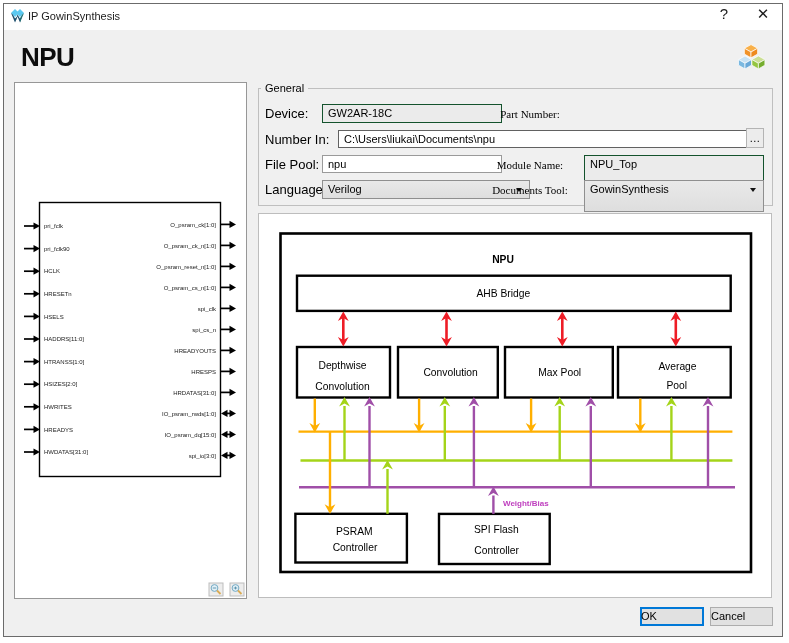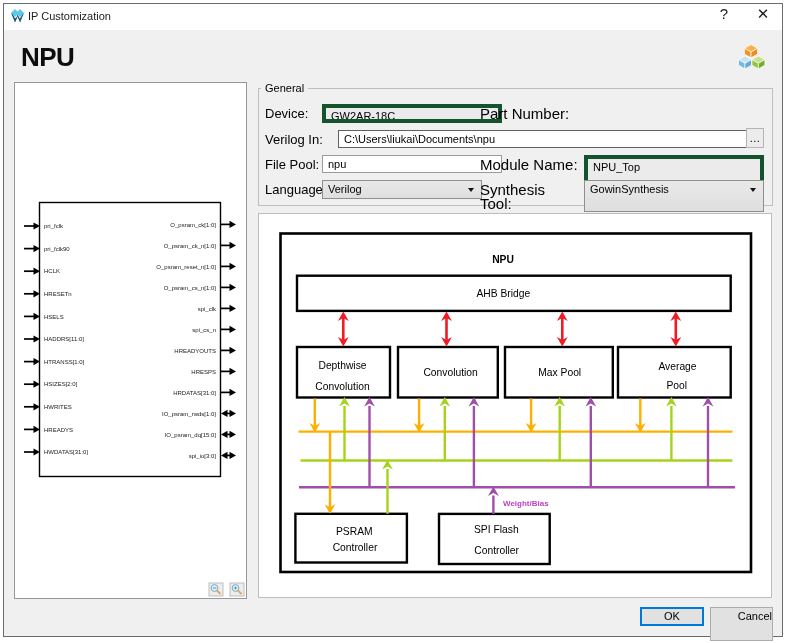--- a/index.html
+++ b/index.html
@@ -9,52 +9,52 @@
   #win{left:3px;top:3px;width:780px;height:634px;border:1px solid #6b6b6b;background:#f0f0f0;box-sizing:border-box;}
   #titlebar{left:4px;top:4px;width:778px;height:26px;background:#ffffff;}
   #title{left:28px;top:10px;font-size:11px;color:#1c1c1c;}
   #helpbtn{left:714px;top:5px;width:20px;height:20px;font-size:15px;color:#1a1a1a;text-align:center;}
   #closebtn{left:752px;top:5px;width:22px;height:20px;font-size:15px;color:#1a1a1a;text-align:center;}
   #npuhead{left:21px;top:42px;font-size:26px;font-weight:bold;color:#0d0d0d;letter-spacing:-0.5px;}
   #leftpanel{left:14px;top:82px;width:233px;height:517px;background:#ffffff;border:1px solid #979797;box-sizing:border-box;}
   #grouplbl{left:261px;top:82px;font-size:11px;color:#000;background:#f0f0f0;padding:0 4px;z-index:3;}
   #groupbox{left:258px;top:88px;width:515px;height:118px;border:1px solid #bfbfbf;box-sizing:border-box;}
   .flabel{font-size:13px;color:#000;height:14px;line-height:14px;}
-  .rlabel{font-size:15px;color:#000;height:14px;line-height:14px;text-align:left;}
-  .ro{background:#ebebeb;border:4px solid #14532d;box-sizing:border-box;font-size:11px;color:#000;
+  .rlabel{font-size:11px;color:#000;height:14px;line-height:14px;text-align:center;font-family:Liberation Serif, serif;}
+  .ro{background:#ebebeb;border:1px solid #14532d;box-sizing:border-box;font-size:11px;color:#000;
       padding-left:5px;line-height:17px;overflow:hidden;white-space:nowrap;}
   .ed{background:#ffffff;border:1px solid #616161;box-sizing:border-box;font-size:11px;color:#000;
       padding-left:5px;line-height:16px;overflow:hidden;white-space:nowrap;}
   .ed2{background:#ffffff;border:1px solid #9a9a9a;box-sizing:border-box;font-size:11px;color:#000;
       padding-left:5px;line-height:16px;overflow:hidden;white-space:nowrap;}
   .combo{background:linear-gradient(#e9e9e9,#dedede);border:1px solid #8f8f8f;box-sizing:border-box;
       font-size:11px;color:#000;padding-left:5px;line-height:17px;}
   .combo .arr{position:absolute;right:7px;top:7px;width:0;height:0;border-left:3.5px solid transparent;
       border-right:3.5px solid transparent;border-top:4.5px solid #111;}
   #dots{left:746px;top:128px;width:18px;height:20px;background:#ececec;border:1px solid #b4b4b4;box-sizing:border-box;
       font-size:11px;text-align:center;line-height:19px;color:#000;letter-spacing:0.5px;}
   #diagpanel{left:258px;top:213px;width:514px;height:385px;background:#ffffff;border:1px solid #bdbdbd;box-sizing:border-box;}
   #okbtn{left:640px;top:607px;width:64px;height:19px;background:#e1e1e1;border:1px solid #0078d7;
-      box-shadow:inset 0 0 0 1px #0078d7;box-sizing:border-box;font-size:11px;text-align:center;line-height:17px;color:#000;}
-  #cancelbtn{left:710px;top:607px;width:63px;height:34px;background:#e1e1e1;border:1px solid #adadad;
-      box-sizing:border-box;font-size:11px;text-align:right;line-height:17px;color:#000;}
+      box-shadow:inset 0 0 0 1px #0078d7;box-sizing:border-box;font-size:11px;line-height:17px;color:#000;}
+  #cancelbtn{left:710px;top:607px;width:63px;height:19px;background:#e1e1e1;border:1px solid #adadad;
+      box-sizing:border-box;font-size:11px;text-align:left;line-height:17px;color:#000;}
 </style>
 </head>
 <body>
 <div id="canvas">
   <div class="abs" id="win"></div>
   <div class="abs" id="titlebar"></div>
   <svg class="abs" id="logo" style="left:8px;top:5px" width="22" height="21" viewBox="0 0 22 21">
       <path d="M3,8 L7,4 L11,8 L7,12 Z" fill="#5bc8f0"></path>
       <path d="M8,8 L12,4 L16,8 L12,12 Z" fill="#5bc8f0"></path>
       <path d="M3,8 L7,17.5 L9.5,11.5 L7,13.5 L5,9.8 Z" fill="#1d4f6e"></path>
       <path d="M7,17.5 L9.5,11.5 L12,17.5 L14,11.5 L11.8,13.5 L9.5,9.5 Z" fill="#1d4f6e"></path>
       <path d="M12,17.5 L16,8 L14,9.8 L12,13.5 Z" fill="#1f6f73"></path>
     </svg>
-  <div class="abs" id="title">IP Customization</div>
+  <div class="abs" id="title">IP GowinSynthesis</div>
   <div class="abs" id="helpbtn">?</div>
   <div class="abs" id="closebtn">✕</div>
   <div class="abs" id="npuhead">NPU</div>
   <svg class="abs" id="cubes" style="left:738px;top:42px" width="28" height="28" viewBox="0 0 28 28">
       <polygon points="13,2.5999999999999996 19.6,6.3 13,10.0 6.4,6.3" fill="#f8b04a" stroke="#ffffff" stroke-width="0.7"></polygon>
       <polygon points="6.4,6.3 13,10.0 13,15.8 6.4,12.1" fill="#f19228" stroke="#ffffff" stroke-width="0.7"></polygon>
       <polygon points="19.6,6.3 13,10.0 13,15.8 19.6,12.1" fill="#ee8a1e" stroke="#ffffff" stroke-width="0.7"></polygon>
       <polygon points="7,13.900000000000002 13.5,17.6 7,21.3 0.5,17.6" fill="#c9e2f3" stroke="#ffffff" stroke-width="0.7"></polygon>
       <polygon points="0.5,17.6 7,21.3 7,26.9 0.5,23.200000000000003" fill="#7ab8e0" stroke="#ffffff" stroke-width="0.7"></polygon>
       <polygon points="13.5,17.6 7,21.3 7,26.9 13.5,23.200000000000003" fill="#68a8d8" stroke="#ffffff" stroke-width="0.7"></polygon>
@@ -147,32 +147,32 @@
 <line x1="221.5" y1="504.6" x2="221.5" y2="507.4" stroke="#558fa9" stroke-width="0.9"></line>
 <line x1="219.8" y1="506" x2="223.2" y2="506" stroke="#558fa9" stroke-width="0.9"></line>
 </svg>
   <div class="abs" id="groupbox"></div>
   <div class="abs" id="grouplbl">General</div>
 
   <div class="abs flabel" style="left:265px;top:107px;">Device:</div>
   <div class="abs ro" style="left:322px;top:104px;width:180px;height:19px;">GW2AR-18C</div>
   <div class="abs rlabel" style="left:480px;top:107px;width:100px;">Part Number:</div>
 
-  <div class="abs flabel" style="left:265px;top:133px;">Verilog In:</div>
+  <div class="abs flabel" style="left:265px;top:133px;">Number In:</div>
   <div class="abs ed" style="left:338px;top:130px;width:418px;height:18px;">C:\Users\liukai\Documents\npu</div>
   <div class="abs" id="dots">...</div>
 
   <div class="abs flabel" style="left:265px;top:158px;">File Pool:</div>
   <div class="abs ed2" style="left:322px;top:155px;width:180px;height:18px;">npu</div>
   <div class="abs rlabel" style="left:480px;top:158px;width:100px;">Module Name:</div>
   <div class="abs ro" style="left:584px;top:155px;width:180px;height:36px;">NPU_Top</div>
 
   <div class="abs flabel" style="left:265px;top:183px;">Language:</div>
-  <div class="abs combo" style="left:322px;top:180px;width:160px;height:19px;">Verilog<span class="arr"></span></div>
-  <div class="abs rlabel" style="left:480px;top:183px;width:100px;">Synthesis Tool:</div>
+  <div class="abs combo" style="left:322px;top:180px;width:208px;height:19px;">Verilog<span class="arr"></span></div>
+  <div class="abs rlabel" style="left:480px;top:183px;width:100px;">Documents Tool:</div>
   <div class="abs combo" style="left:584px;top:180px;width:180px;height:32px;">GowinSynthesis<span class="arr"></span></div>
 
   <div class="abs" id="diagpanel"></div>
   <svg class="abs" id="diagsvg" style="left:259px;top:214px" width="512" height="383" viewBox="0 0 512 383">
 <rect x="21.5" y="19.5" width="470.5" height="338.5" fill="#ffffff" stroke="#000" stroke-width="2.6"></rect>
 <text x="244" y="48.5" font-size="10.3" font-weight="bold" fill="#000" text-anchor="middle">NPU</text>
 <rect x="38" y="61.7" width="433.7" height="35.2" fill="#ffffff" stroke="#000" stroke-width="2.4"></rect>
 <text x="244.3" y="82.9" font-size="10.3" fill="#000" text-anchor="middle">AHB Bridge</text>
 <rect x="38" y="133" width="93" height="50.5" fill="#ffffff" stroke="#000" stroke-width="2.4"></rect>
 <text x="83.5" y="155.3" font-size="10.3" fill="#000" text-anchor="middle">Depthwise</text>

